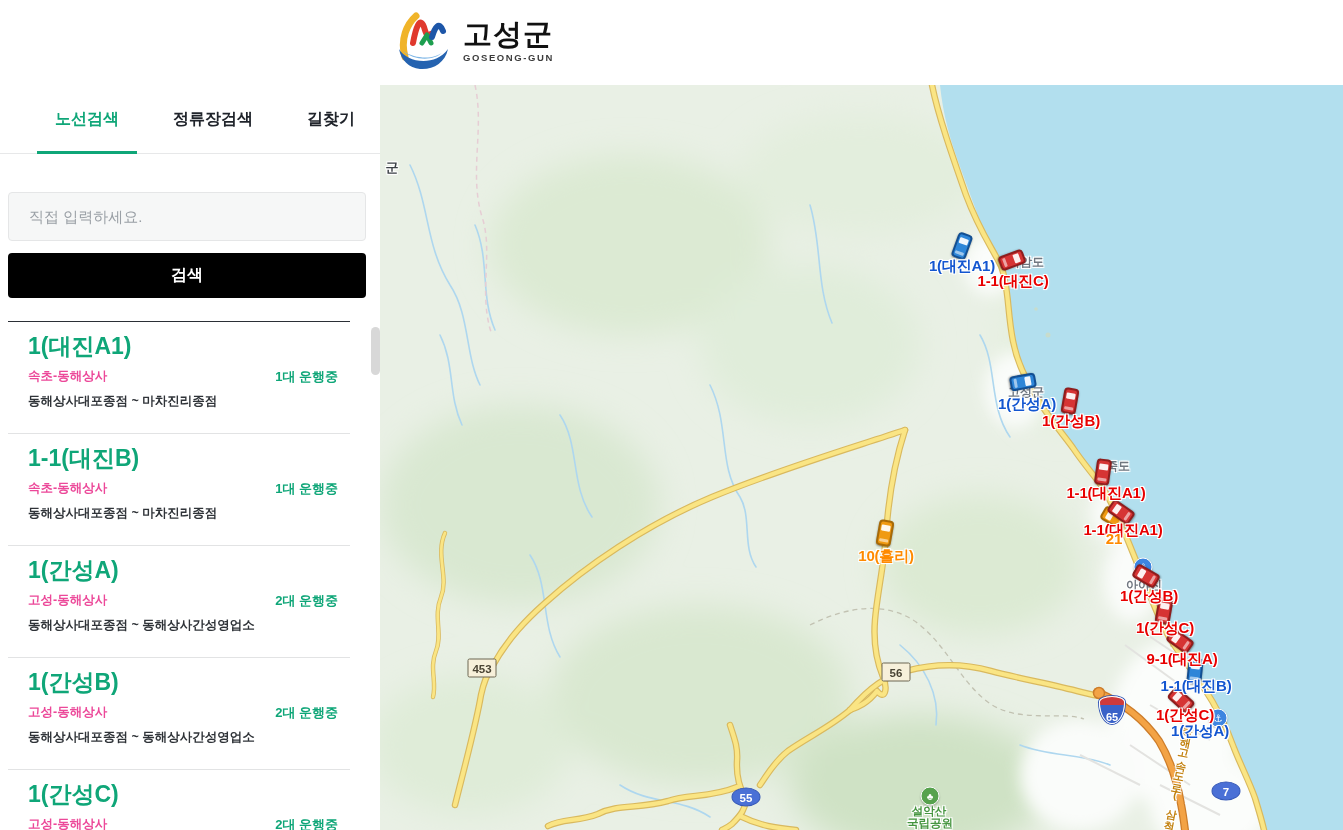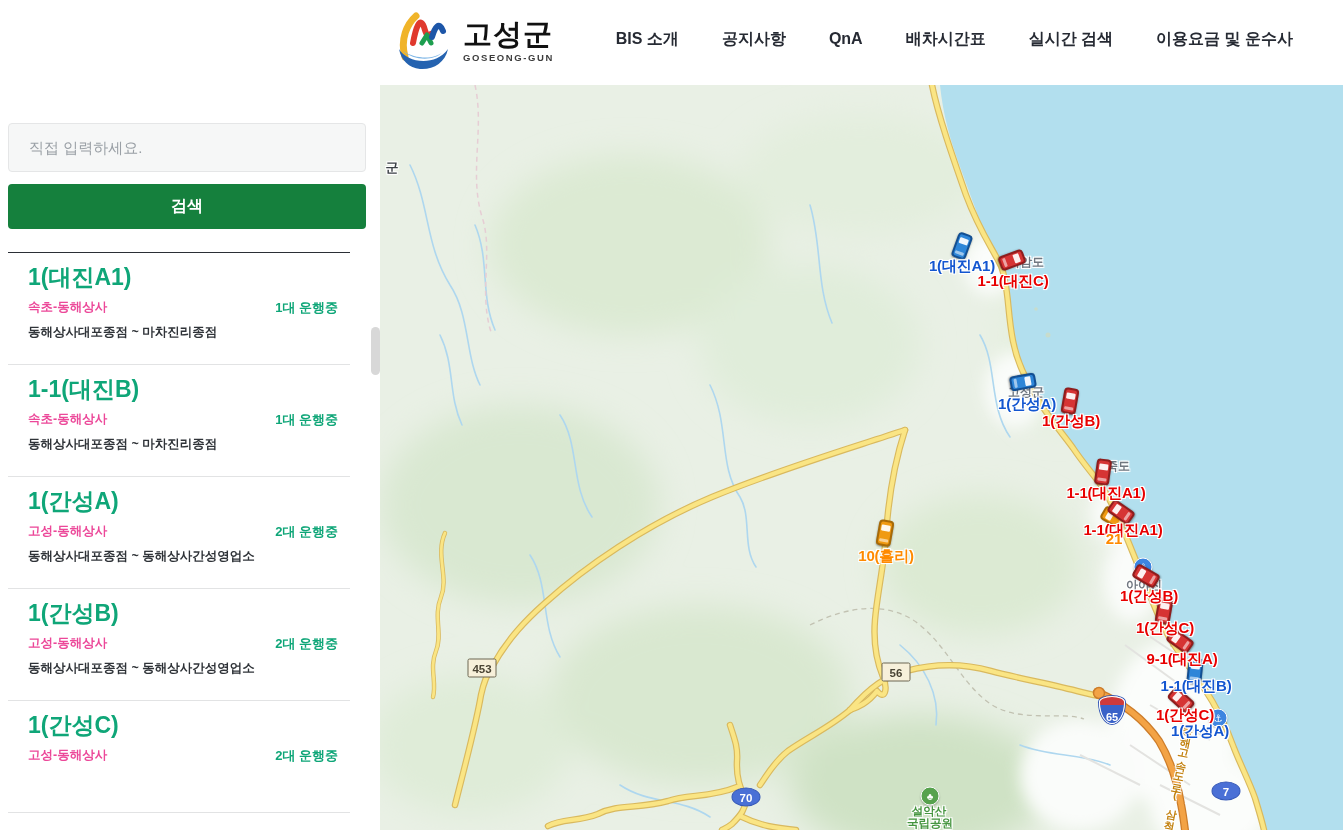--- a/index.html
+++ b/index.html
@@ -13,21 +13,21 @@
   .nav a{font-size:16px;font-weight:700;color:#262a33;text-decoration:none;white-space:nowrap;cursor:pointer;}
   
   .sidebar{position:absolute;left:0;top:85px;width:380px;height:745px;background:#fff;z-index:20;}
   .tabs{display:flex;gap:18px;padding:0 0 0 37px;border-bottom:1px solid #e7e8e9;height:68px;align-items:center;}
   .tab{font-size:16px;font-weight:700;color:#20242b;padding:0 18px;height:100%;display:flex;align-items:center;position:relative;cursor:pointer;}
   .tab.active{color:#0fa678;}
   .tab.active:after{content:"";position:absolute;left:0;right:0;bottom:-1px;height:3px;background:#0fa678;}
   .search-area{padding:38px 14px 0 8px;}
   .search-input{display:block;width:358px;height:49px;box-sizing:border-box;background:#f6f7f7;border:1px solid #e5e6e7;border-radius:4px;padding:0 20px;font-size:15px;color:#333;font-family:inherit;outline:none;}
   .search-input::placeholder{color:#9aa0a6;}
-  .search-btn{display:block;width:358px;height:45px;margin-top:12px;background:#15803d;color:#fff;font-size:16px;font-weight:700;border:none;border-radius:4px;cursor:pointer;font-family:inherit;}
+  .search-btn{display:block;width:358px;height:45px;margin-top:12px;background:#000000;color:#fff;font-size:16px;font-weight:700;border:none;border-radius:4px;cursor:pointer;font-family:inherit;}
   .route-list{margin:23px 30px 0 8px;border-top:1px solid #2b2f36;}
   .route-item{position:relative;height:100px;border-bottom:1px solid #e2e3e4;padding:11px 8px 0 20px;box-sizing:content-box;cursor:pointer;}
   .route-name{font-size:23px;font-weight:700;color:#0fa678;line-height:1.15;}
   .route-status{position:absolute;right:12px;top:46px;font-size:13px;font-weight:700;color:#0fa678;}
   .route-operator{margin-top:9px;font-size:12.5px;font-weight:600;color:#ec4899;}
   .route-section{margin-top:8px;font-size:12.5px;font-weight:600;color:#2f3338;}
   .panel-handle{position:absolute;left:371px;top:327px;width:9px;height:48px;background:#d8d8d8;border-radius:5px;z-index:25;cursor:pointer;}
   
   .map{position:absolute;left:380px;top:85px;width:963px;height:745px;overflow:hidden;background:#e9f0e5;z-index:10;}
   .terrain{position:absolute;inset:0;width:100%;height:100%;}
@@ -66,31 +66,28 @@
           <path d="M41,30 C44,20 48,14 52,24" stroke="#1d56a8" stroke-width="6" fill="none" stroke-linecap="round"></path>
           <path d="M8,42 C16,56 44,60 57,42 C54,56 42,63 29,62 C18,61 10,53 8,42 Z" fill="#2563b0"></path>
           <path d="M12,44 C22,53 42,55 52,45 C44,52 26,53 12,44 Z" fill="#7db5e6"></path>
         </svg>
       </span>
       <span class="logo-text">
         <div class="t1">고성군</div>
         <div class="t2">GOSEONG-GUN</div>
       </span>
     </div>
-    <nav class="nav">
-      <a>BIS 소개</a>
-      <a>공지사항</a>
-      <a>QnA</a>
-      <a>배차시간표</a>
-      <a>실시간 검색</a>
-      <a>이용요금 및 운수사</a>
-    </nav>
   </header>
 
   <aside class="sidebar">
+    <div class="tabs">
+      <div class="tab active">노선검색</div>
+      <div class="tab">정류장검색</div>
+      <div class="tab">길찾기</div>
+    </div>
     <div class="search-area">
       <input class="search-input" type="text" placeholder="직접 입력하세요." style="">
       <button class="search-btn">검색</button>
     </div>
     <div class="route-list">
       <div class="route-item">
         <div class="route-name">1(대진A1)</div>
         <div class="route-status">1대 운행중</div>
         <div class="route-operator">속초-동해상사</div>
         <div class="route-section">동해상사대포종점 ~ 마차진리종점</div>
@@ -231,21 +228,21 @@
         <div class="shield box" style="left: 102px; top: 583px;">
           <span class="num">453</span>
         </div>
         <div class="shield box" style="left: 516px; top: 587px;">
           <span class="num">56</span>
         </div>
         <div class="shield us" style="left: 732px; top: 625px;">
           <span class="num">65</span>
         </div>
         <div class="shield oval" style="left: 366px; top: 712px;">
-          <span class="num">70</span>
+          <span class="num">55</span>
         </div>
         <div class="shield oval" style="left: 846px; top: 706px;">
           <span class="num">7</span>
         </div>
         <div class="bus" style="left: 582px; top: 161px; background: rgb(46, 134, 216); border-color: rgb(18, 79, 147); transform: translate(-50%, -50%) rotate(20deg);"></div>
         <div class="bus" style="left: 632px; top: 175px; background: rgb(214, 52, 52); border-color: rgb(143, 29, 29); transform: translate(-50%, -50%) rotate(70deg);"></div>
         <div class="bus" style="left: 643px; top: 297px; background: rgb(46, 134, 216); border-color: rgb(18, 79, 147); transform: translate(-50%, -50%) rotate(80deg);"></div>
         <div class="bus" style="left: 690px; top: 316px; background: rgb(214, 52, 52); border-color: rgb(143, 29, 29); transform: translate(-50%, -50%) rotate(10deg);"></div>
         <div class="bus" style="left: 723px; top: 387px; background: rgb(214, 52, 52); border-color: rgb(143, 29, 29); transform: translate(-50%, -50%) rotate(8deg);"></div>
         <div class="bus" style="left: 734px; top: 433px; background: rgb(240, 154, 18); border-color: rgb(168, 106, 6); transform: translate(-50%, -50%) rotate(-60deg);"></div>

